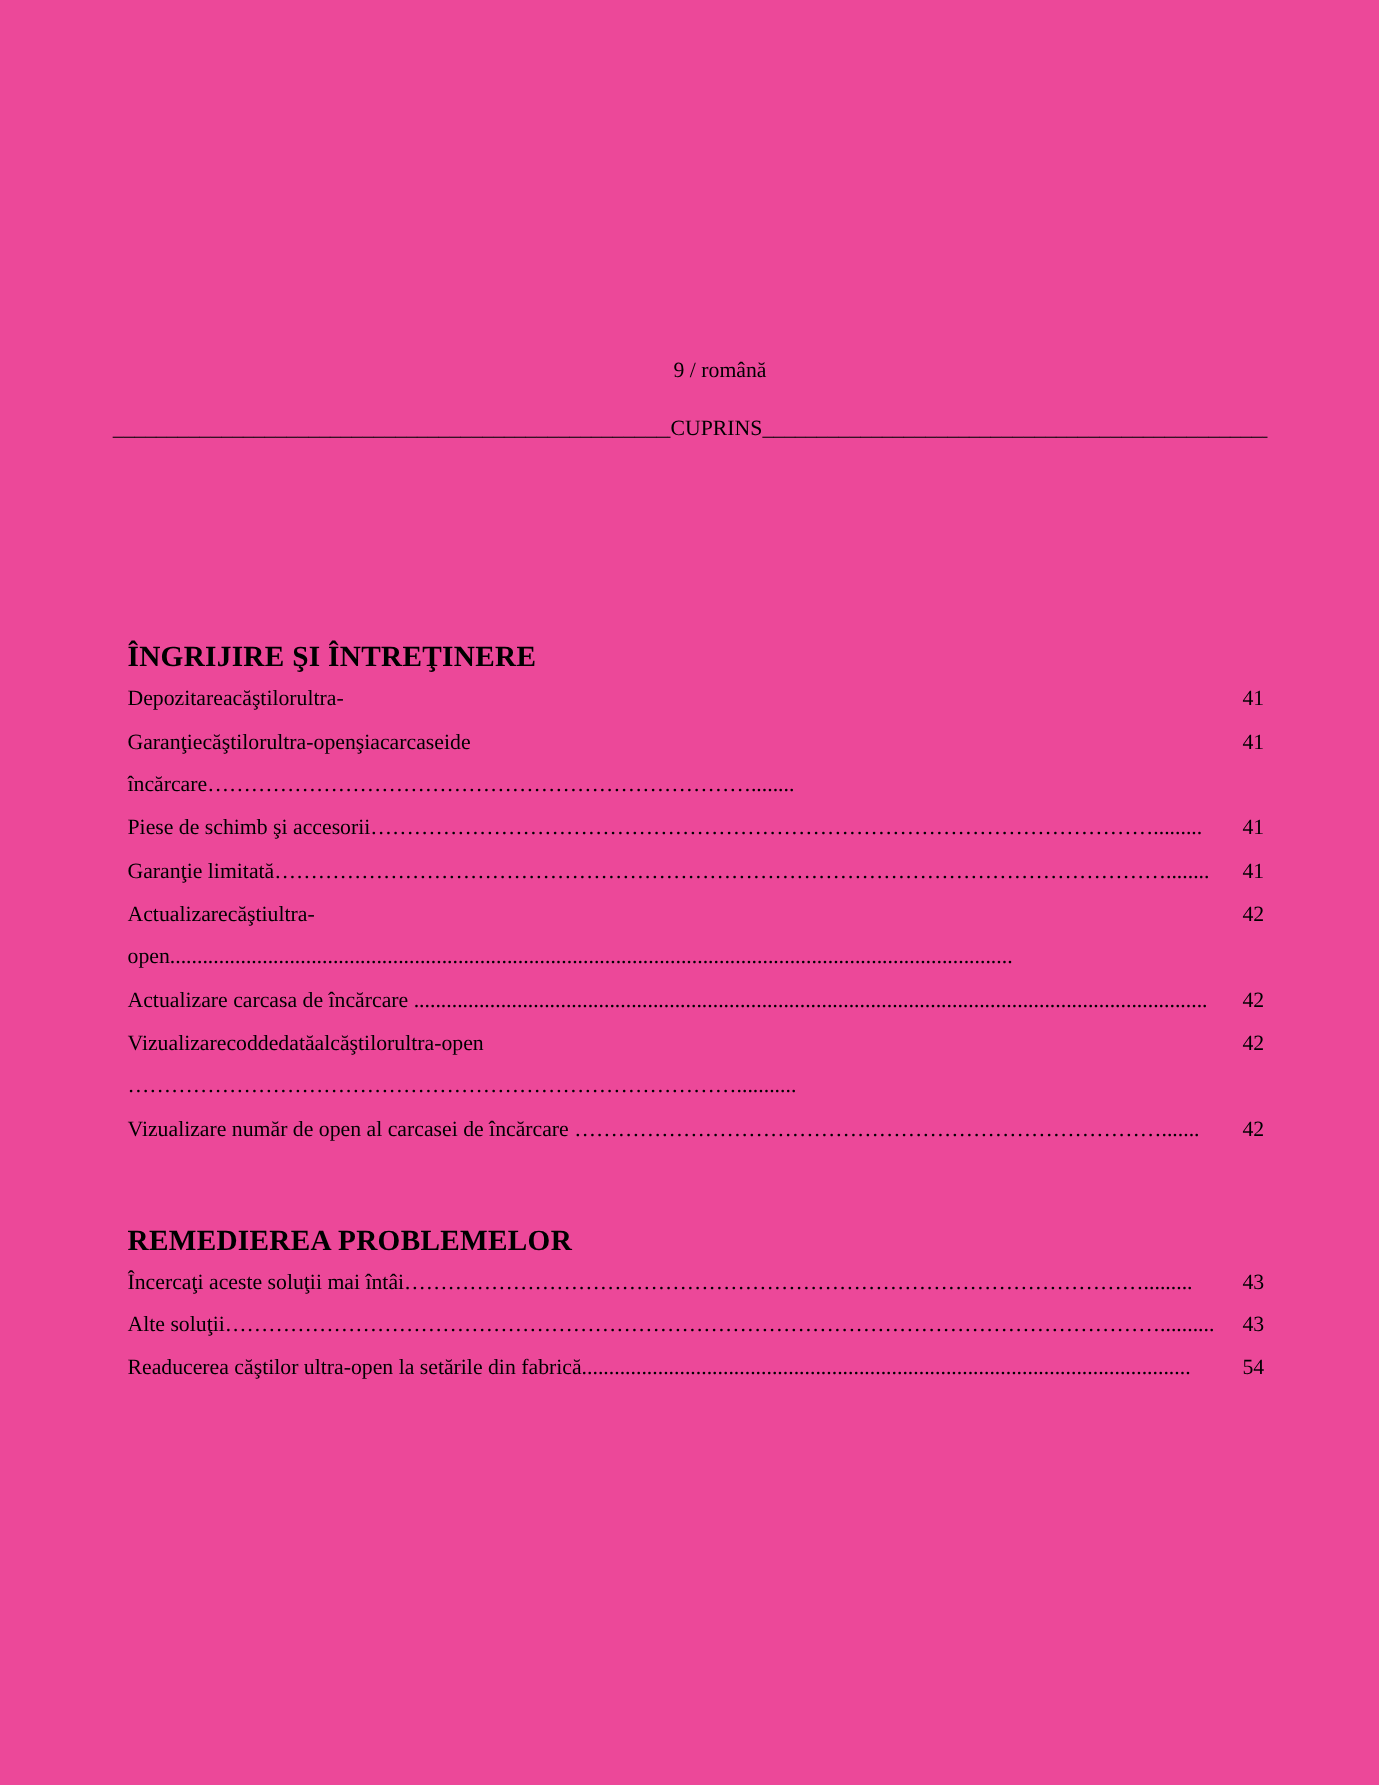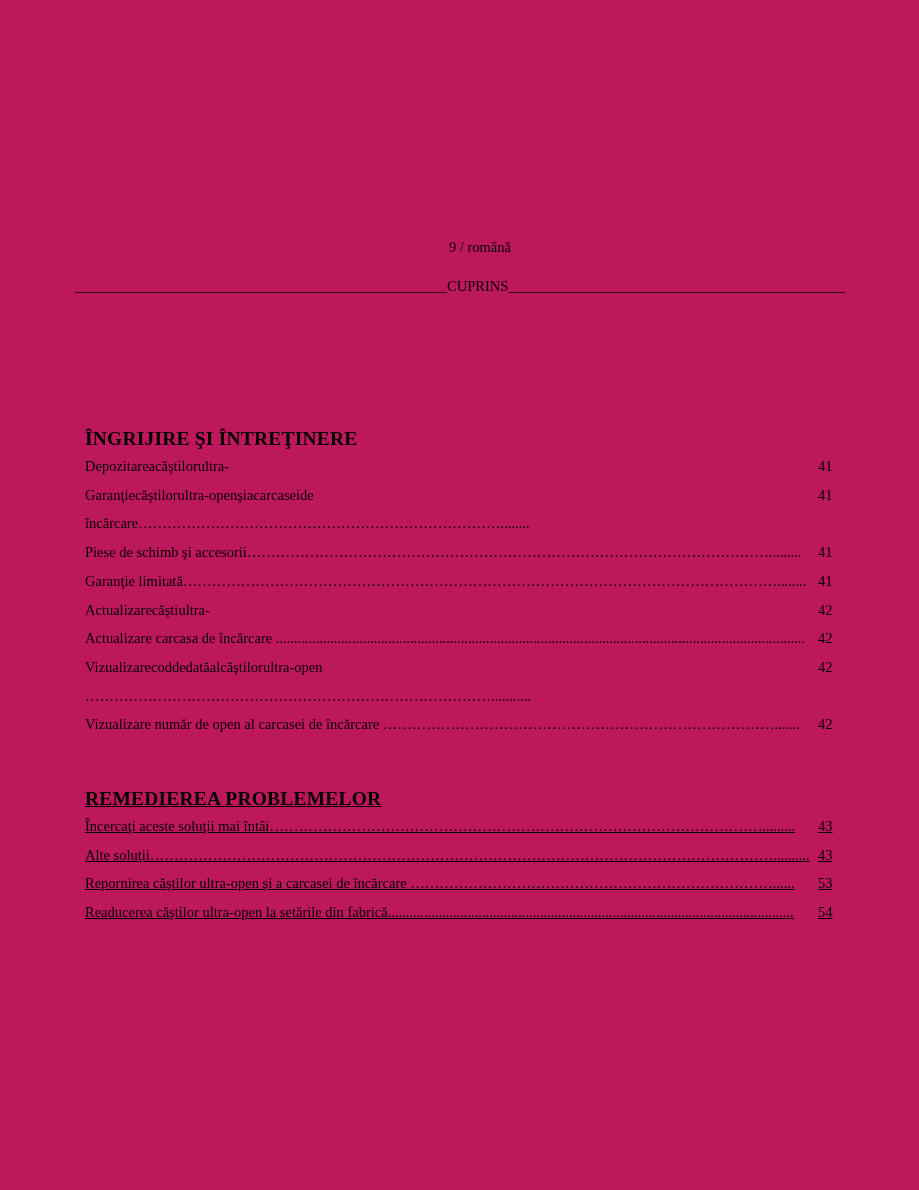--- a/index.html
+++ b/index.html
@@ -1,20 +1,20 @@
 <!DOCTYPE html>
 <html><head>
 <meta charset="utf-8">
 <style>
   html, body { margin: 0; padding: 0; background: #e8e8e8; }
   .page {
     position: relative;
     width: 919px;
     height: 1190px;
-    background: #be185d;
+    background: #ec4899;
     font-family: "Liberation Serif", serif;
     color: #000;
     overflow: hidden;
     margin: 0 auto;
   }
   .page-label {
     position: absolute;
     top: 238px;
     left: 41px;
     right: 0;
@@ -52,39 +52,39 @@
     width: 768px;
     margin-top: 12px;
   }
   .section-title {
     font-size: 19.5px;
     font-weight: bold;
     line-height: 23px;
     margin: 0 0 2px 0;
     letter-spacing: 0.2px;
   }
-  .section + .section { margin-top: 48px; text-decoration: underline; }
+  .section + .section { margin-top: 48px; }
   .toc-row {
     display: flex;
     align-items: baseline;
     font-size: 14.5px;
     line-height: 28.7px;
     white-space: nowrap;
   }
   .row-text {
     width: 733px;
     flex: 0 0 auto;
     overflow: hidden;
   }
   .row-text.justified {
     display: flex;
   }
   .row-page {
     flex: 1 1 auto;
-    text-align: left;
+    text-align: center;
   }
 </style>
 </head>
 <body>
 
 <div class="page">
   <div class="page-label">9 / română</div>
   <div class="toc-rule">
     <span class="u-left">_______________________________________________________</span>
       <span class="rule-label">CUPRINS</span>
@@ -127,20 +127,24 @@
         </div>
         <div class="toc-row">
           <div class="row-text justified">
             <span>Actualizare</span>
             <span>căşti</span>
             <span>ultra-</span>
           </div>
           <div class="row-page">42</div>
         </div>
         <div class="toc-row">
+          <div class="row-text">open...........................................................................................................................................................</div>
+          <div class="row-page"></div>
+        </div>
+        <div class="toc-row">
           <div class="row-text">Actualizare carcasa de încărcare ..................................................................................................................................................</div>
           <div class="row-page">42</div>
         </div>
         <div class="toc-row">
           <div class="row-text justified">
             <span>Vizualizare</span>
             <span>cod</span>
             <span>de</span>
             <span>dată</span>
             <span>al</span>
@@ -162,22 +166,18 @@
         <div class="section-title">REMEDIEREA PROBLEMELOR</div>
         <div class="toc-row">
           <div class="row-text">Încercaţi aceste soluţii mai întâi………………………………………………………………………………………….........</div>
           <div class="row-page">43</div>
         </div>
         <div class="toc-row">
           <div class="row-text">Alte soluţii…………………………………………………………………………………………………………………..........</div>
           <div class="row-page">43</div>
         </div>
         <div class="toc-row">
-          <div class="row-text">Repornirea căştilor ultra-open şi a carcasei de încărcare …………………………………………………………………......</div>
-          <div class="row-page">53</div>
-        </div>
-        <div class="toc-row">
           <div class="row-text">Readucerea căştilor ultra-open la setările din fabrică................................................................................................................</div>
           <div class="row-page">54</div>
         </div>
       </div>
     </div>
 </div>
 
 </body></html>

